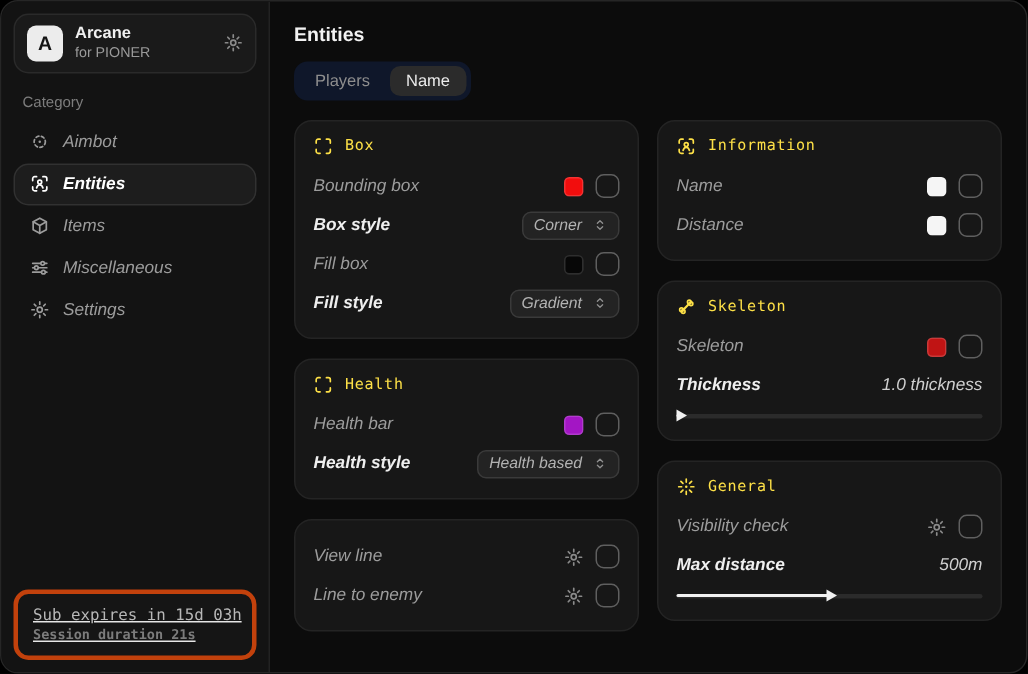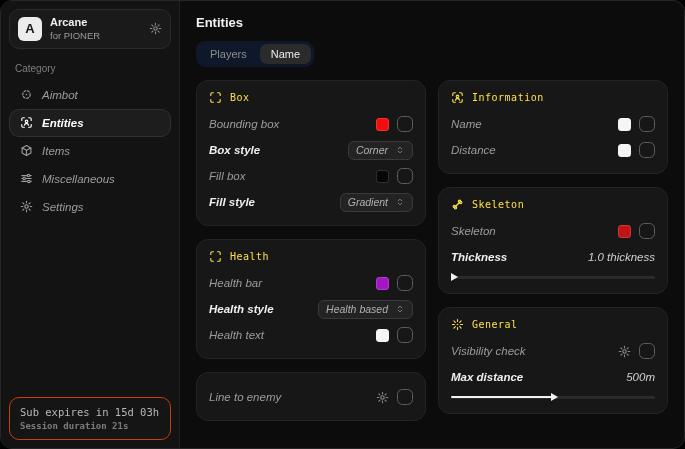--- a/index.html
+++ b/index.html
@@ -15,21 +15,21 @@
         display:flex;align-items:center;justify-content:center;font-size:13px;}
   .brand-txt{display:flex;flex-direction:column;line-height:1.25;}
   .brand-title{font-size:11px;font-weight:bold;color:#f0f0f0;}
   .brand-sub{font-size:9.5px;color:#9a9a9a;}
   .brand-gear{margin-left:auto;color:#8a8a8a;display:flex;}
   .category{font-size:10px;color:#7d7d7d;margin:14px 6px 7px 6px;}
   .nav-item{display:flex;align-items:center;gap:9px;height:28px;padding:0 10px;border-radius:10px;
             color:#9c9c9c;font-size:11.5px;border:1px solid transparent;box-sizing:border-box;cursor:default;font-style:italic;}
   .nav-item .icon{display:flex;}
   .nav-item.active{background:#1d1d1d;border-color:#313131;color:#fff;font-weight:bold;}
-  .side-footer{margin-top:auto;background:#151515;border:1px solid #c2410c;border-radius:10px;padding:8px 10px;}
+  .side-footer{margin-top:auto;background:#151515;border:3px solid #c2410c;border-radius:10px;padding:8px 10px;text-decoration:underline;}
   .sf1{font-family:"DejaVu Sans Mono",monospace;font-size:10.5px;color:#b8b8b8;white-space:nowrap;}
   .sf2{font-family:"DejaVu Sans Mono",monospace;font-size:9px;font-weight:bold;color:#7c7c7c;margin-top:3px;white-space:nowrap;}
   
   .main{flex:1;padding:14px 16px;box-sizing:border-box;overflow:hidden;}
   .main-title{font-size:13px;font-weight:bold;color:#f2f2f2;}
   .tabs{display:inline-flex;background:#0f172a;border-radius:9px;padding:3px;margin-top:11px;gap:2px;}
   .tab{font-size:11px;color:#8e8e8e;padding:4px 11px;border-radius:7px;cursor:default;}
   .tab.active{background:#2b2b2b;color:#ececec;}
   .columns{display:flex;gap:12px;margin-top:13px;align-items:flex-start;}
   .col{flex:1;display:flex;flex-direction:column;gap:13px;min-width:0;}
@@ -208,126 +208,133 @@
               <span class="row-label strong">Health style</span>
               <span class="select">
                 <span>Health based</span>
                 <span class="icon ">
                   <svg width="10" height="10" viewBox="0 0 16 16" fill="none" stroke="currentColor" stroke-width="1.4" stroke-linecap="round" stroke-linejoin="round">
                     <path d="M5.2 6.2L8 3.4l2.8 2.8M5.2 9.8L8 12.6l2.8-2.8"></path>
                   </svg>
                 </span>
               </span>
             </div>
-            <div class="row">
-              <span class="row-label">Health text</span>
-              <span class="row-right">
-                <span class="swatch" style="background:#f5f5f5"></span>
-                <span class="checkbox"></span>
-              </span>
-            </div>
-          </div>
-          <div class="card">
-            <div class="row">
-              <span class="row-label">Line to enemy</span>
+          </div>
+          <div class="card">
+            <div class="row">
+              <span class="row-label">View line</span>
               <span class="row-right">
                 <span class="mini-gear">
                   <span class="icon ">
                     <svg width="13" height="13" viewBox="0 0 16 16" fill="none" stroke="currentColor" stroke-width="1.4" stroke-linecap="round" stroke-linejoin="round">
                       <circle cx="8" cy="8" r="2.1"></circle>
                       <path d="M8 1.6v1.9M8 12.5v1.9M1.6 8h1.9M12.5 8h1.9M3.5 3.5l1.3 1.3M11.2 11.2l1.3 1.3M12.5 3.5l-1.3 1.3M4.8 11.2l-1.3 1.3"></path>
                     </svg>
                   </span>
                 </span>
                 <span class="checkbox"></span>
               </span>
             </div>
-          </div>
-        </div>
-        <div class="col">
-          <div class="card">
-            <div class="card-header">
-              <span class="icon ">
-                <svg width="13" height="13" viewBox="0 0 16 16" fill="none" stroke="currentColor" stroke-width="1.4" stroke-linecap="round" stroke-linejoin="round">
-                  <path d="M2.2 5.4V3.8c0-.9.7-1.6 1.6-1.6h1.6M10.6 2.2h1.6c.9 0 1.6.7 1.6 1.6v1.6M13.8 10.6v1.6c0 .9-.7 1.6-1.6 1.6h-1.6M5.4 13.8H3.8c-.9 0-1.6-.7-1.6-1.6v-1.6"></path>
-                  <circle cx="8" cy="6.6" r="1.6"></circle>
-                  <path d="M5.4 11.4c.6-1.7 1.5-2.4 2.6-2.4s2 .7 2.6 2.4"></path>
-                </svg>
-              </span>
-              <span class="card-title">Information</span>
-            </div>
-            <div class="row">
-              <span class="row-label">Name</span>
-              <span class="row-right">
-                <span class="swatch" style="background:#f5f5f5"></span>
-                <span class="checkbox"></span>
-              </span>
-            </div>
-            <div class="row">
-              <span class="row-label">Distance</span>
-              <span class="row-right">
-                <span class="swatch" style="background:#f5f5f5"></span>
-                <span class="checkbox"></span>
-              </span>
-            </div>
-          </div>
-          <div class="card">
-            <div class="card-header">
-              <span class="icon ">
-                <svg width="13" height="13" viewBox="0 0 16 16" fill="none" stroke="currentColor" stroke-width="1.4" stroke-linecap="round" stroke-linejoin="round">
-                  <path d="M5.6 10.4l4.8-4.8" stroke-width="1.8"></path>
-                  <circle cx="4.1" cy="10.5" r="1.5"></circle>
-                  <circle cx="5.5" cy="11.9" r="1.5"></circle>
-                  <circle cx="10.5" cy="4.1" r="1.5"></circle>
-                  <circle cx="11.9" cy="5.5" r="1.5"></circle>
-                </svg>
-              </span>
-              <span class="card-title">Skeleton</span>
-            </div>
-            <div class="row">
-              <span class="row-label">Skeleton</span>
-              <span class="row-right">
-                <span class="swatch" style="background:#c01414"></span>
-                <span class="checkbox"></span>
-              </span>
-            </div>
-            <div class="row">
-              <span class="row-label strong">Thickness</span>
-              <span class="value">1.0 thickness</span>
-            </div>
-            <div class="slider">
-              <div class="slider-track"></div>
-              <div class="slider-fill" style="width:1%"></div>
-              <div class="slider-thumb" style="left:1%"></div>
-            </div>
-          </div>
-          <div class="card">
-            <div class="card-header">
-              <span class="icon ">
-                <svg width="13" height="13" viewBox="0 0 16 16" fill="none" stroke="currentColor" stroke-width="1.4" stroke-linecap="round" stroke-linejoin="round">
-                  <circle cx="8" cy="8" r="1" fill="currentColor" stroke="none"></circle>
-                  <path d="M8 1.8v2.4M8 11.8v2.4M1.8 8h2.4M11.8 8h2.4M3.6 3.6l1.7 1.7M10.7 10.7l1.7 1.7M12.4 3.6l-1.7 1.7M5.3 10.7l-1.7 1.7"></path>
-                </svg>
-              </span>
-              <span class="card-title">General</span>
-            </div>
-            <div class="row">
-              <span class="row-label">Visibility check</span>
+            <div class="row">
+              <span class="row-label">Line to enemy</span>
               <span class="row-right">
                 <span class="mini-gear">
                   <span class="icon ">
                     <svg width="13" height="13" viewBox="0 0 16 16" fill="none" stroke="currentColor" stroke-width="1.4" stroke-linecap="round" stroke-linejoin="round">
                       <circle cx="8" cy="8" r="2.1"></circle>
                       <path d="M8 1.6v1.9M8 12.5v1.9M1.6 8h1.9M12.5 8h1.9M3.5 3.5l1.3 1.3M11.2 11.2l1.3 1.3M12.5 3.5l-1.3 1.3M4.8 11.2l-1.3 1.3"></path>
                     </svg>
                   </span>
                 </span>
                 <span class="checkbox"></span>
               </span>
             </div>
+          </div>
+        </div>
+        <div class="col">
+          <div class="card">
+            <div class="card-header">
+              <span class="icon ">
+                <svg width="13" height="13" viewBox="0 0 16 16" fill="none" stroke="currentColor" stroke-width="1.4" stroke-linecap="round" stroke-linejoin="round">
+                  <path d="M2.2 5.4V3.8c0-.9.7-1.6 1.6-1.6h1.6M10.6 2.2h1.6c.9 0 1.6.7 1.6 1.6v1.6M13.8 10.6v1.6c0 .9-.7 1.6-1.6 1.6h-1.6M5.4 13.8H3.8c-.9 0-1.6-.7-1.6-1.6v-1.6"></path>
+                  <circle cx="8" cy="6.6" r="1.6"></circle>
+                  <path d="M5.4 11.4c.6-1.7 1.5-2.4 2.6-2.4s2 .7 2.6 2.4"></path>
+                </svg>
+              </span>
+              <span class="card-title">Information</span>
+            </div>
+            <div class="row">
+              <span class="row-label">Name</span>
+              <span class="row-right">
+                <span class="swatch" style="background:#f5f5f5"></span>
+                <span class="checkbox"></span>
+              </span>
+            </div>
+            <div class="row">
+              <span class="row-label">Distance</span>
+              <span class="row-right">
+                <span class="swatch" style="background:#f5f5f5"></span>
+                <span class="checkbox"></span>
+              </span>
+            </div>
+          </div>
+          <div class="card">
+            <div class="card-header">
+              <span class="icon ">
+                <svg width="13" height="13" viewBox="0 0 16 16" fill="none" stroke="currentColor" stroke-width="1.4" stroke-linecap="round" stroke-linejoin="round">
+                  <path d="M5.6 10.4l4.8-4.8" stroke-width="1.8"></path>
+                  <circle cx="4.1" cy="10.5" r="1.5"></circle>
+                  <circle cx="5.5" cy="11.9" r="1.5"></circle>
+                  <circle cx="10.5" cy="4.1" r="1.5"></circle>
+                  <circle cx="11.9" cy="5.5" r="1.5"></circle>
+                </svg>
+              </span>
+              <span class="card-title">Skeleton</span>
+            </div>
+            <div class="row">
+              <span class="row-label">Skeleton</span>
+              <span class="row-right">
+                <span class="swatch" style="background:#c01414"></span>
+                <span class="checkbox"></span>
+              </span>
+            </div>
+            <div class="row">
+              <span class="row-label strong">Thickness</span>
+              <span class="value">1.0 thickness</span>
+            </div>
+            <div class="slider">
+              <div class="slider-track"></div>
+              <div class="slider-fill" style="width:1%"></div>
+              <div class="slider-thumb" style="left:1%"></div>
+            </div>
+          </div>
+          <div class="card">
+            <div class="card-header">
+              <span class="icon ">
+                <svg width="13" height="13" viewBox="0 0 16 16" fill="none" stroke="currentColor" stroke-width="1.4" stroke-linecap="round" stroke-linejoin="round">
+                  <circle cx="8" cy="8" r="1" fill="currentColor" stroke="none"></circle>
+                  <path d="M8 1.8v2.4M8 11.8v2.4M1.8 8h2.4M11.8 8h2.4M3.6 3.6l1.7 1.7M10.7 10.7l1.7 1.7M12.4 3.6l-1.7 1.7M5.3 10.7l-1.7 1.7"></path>
+                </svg>
+              </span>
+              <span class="card-title">General</span>
+            </div>
+            <div class="row">
+              <span class="row-label">Visibility check</span>
+              <span class="row-right">
+                <span class="mini-gear">
+                  <span class="icon ">
+                    <svg width="13" height="13" viewBox="0 0 16 16" fill="none" stroke="currentColor" stroke-width="1.4" stroke-linecap="round" stroke-linejoin="round">
+                      <circle cx="8" cy="8" r="2.1"></circle>
+                      <path d="M8 1.6v1.9M8 12.5v1.9M1.6 8h1.9M12.5 8h1.9M3.5 3.5l1.3 1.3M11.2 11.2l1.3 1.3M12.5 3.5l-1.3 1.3M4.8 11.2l-1.3 1.3"></path>
+                    </svg>
+                  </span>
+                </span>
+                <span class="checkbox"></span>
+              </span>
+            </div>
             <div class="row">
               <span class="row-label strong">Max distance</span>
               <span class="value">500m</span>
             </div>
             <div class="slider">
               <div class="slider-track"></div>
               <div class="slider-fill" style="width:50%"></div>
               <div class="slider-thumb" style="left:50%"></div>
             </div>
           </div>

